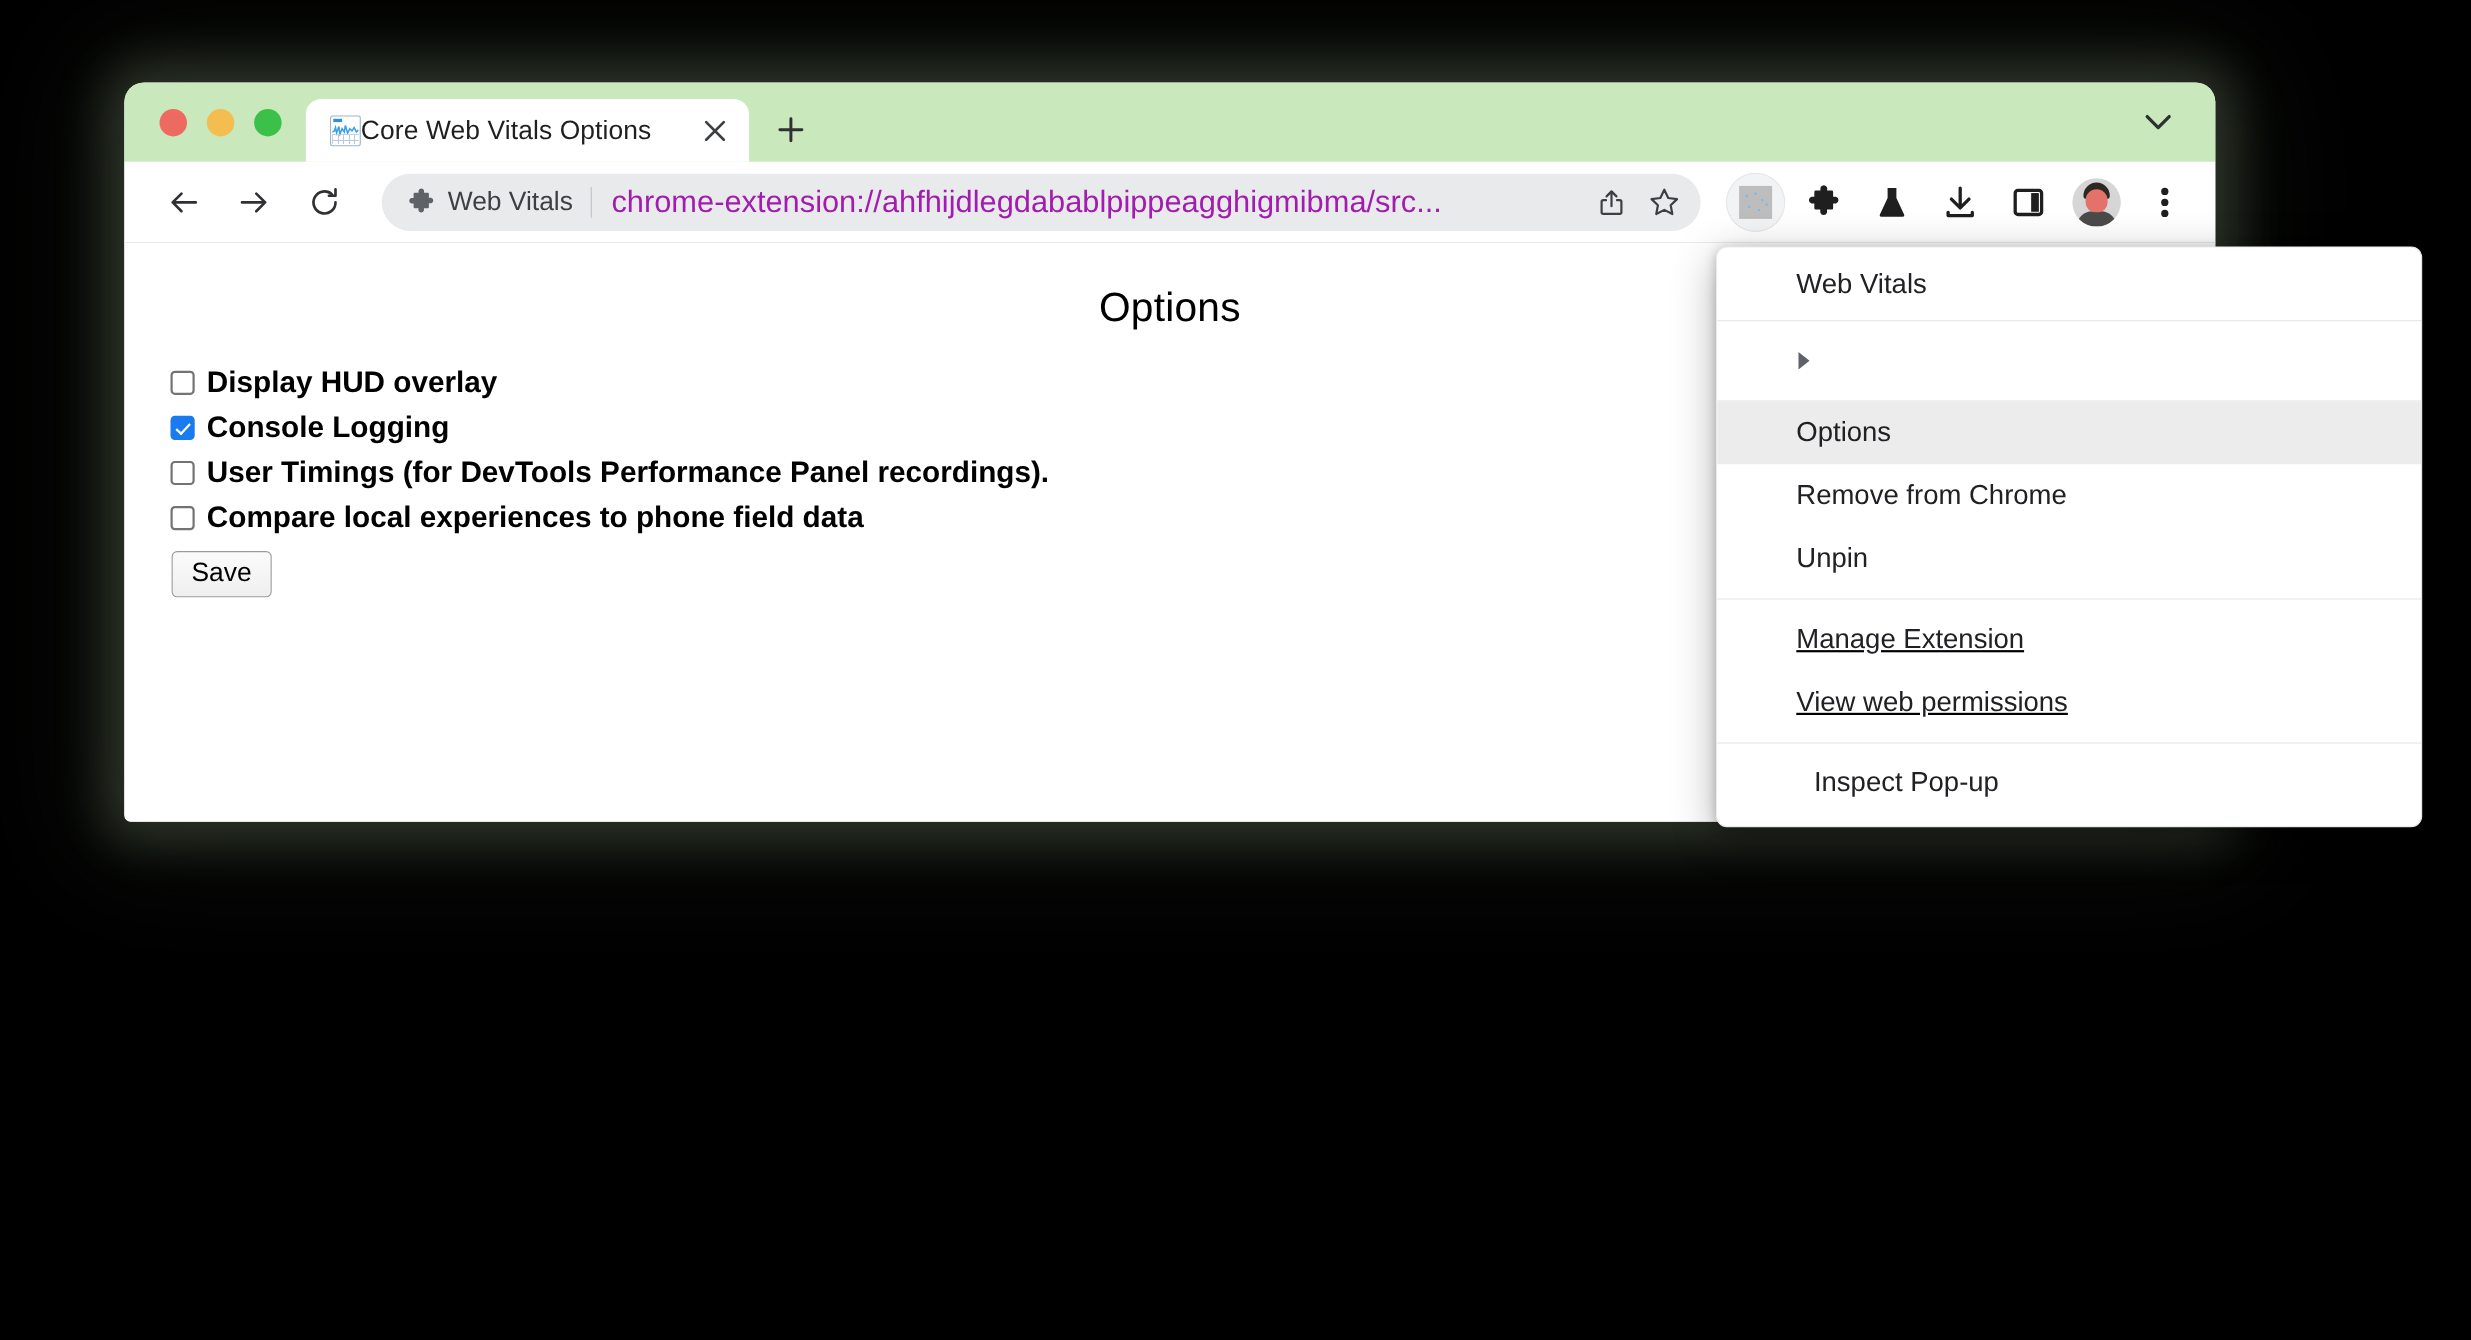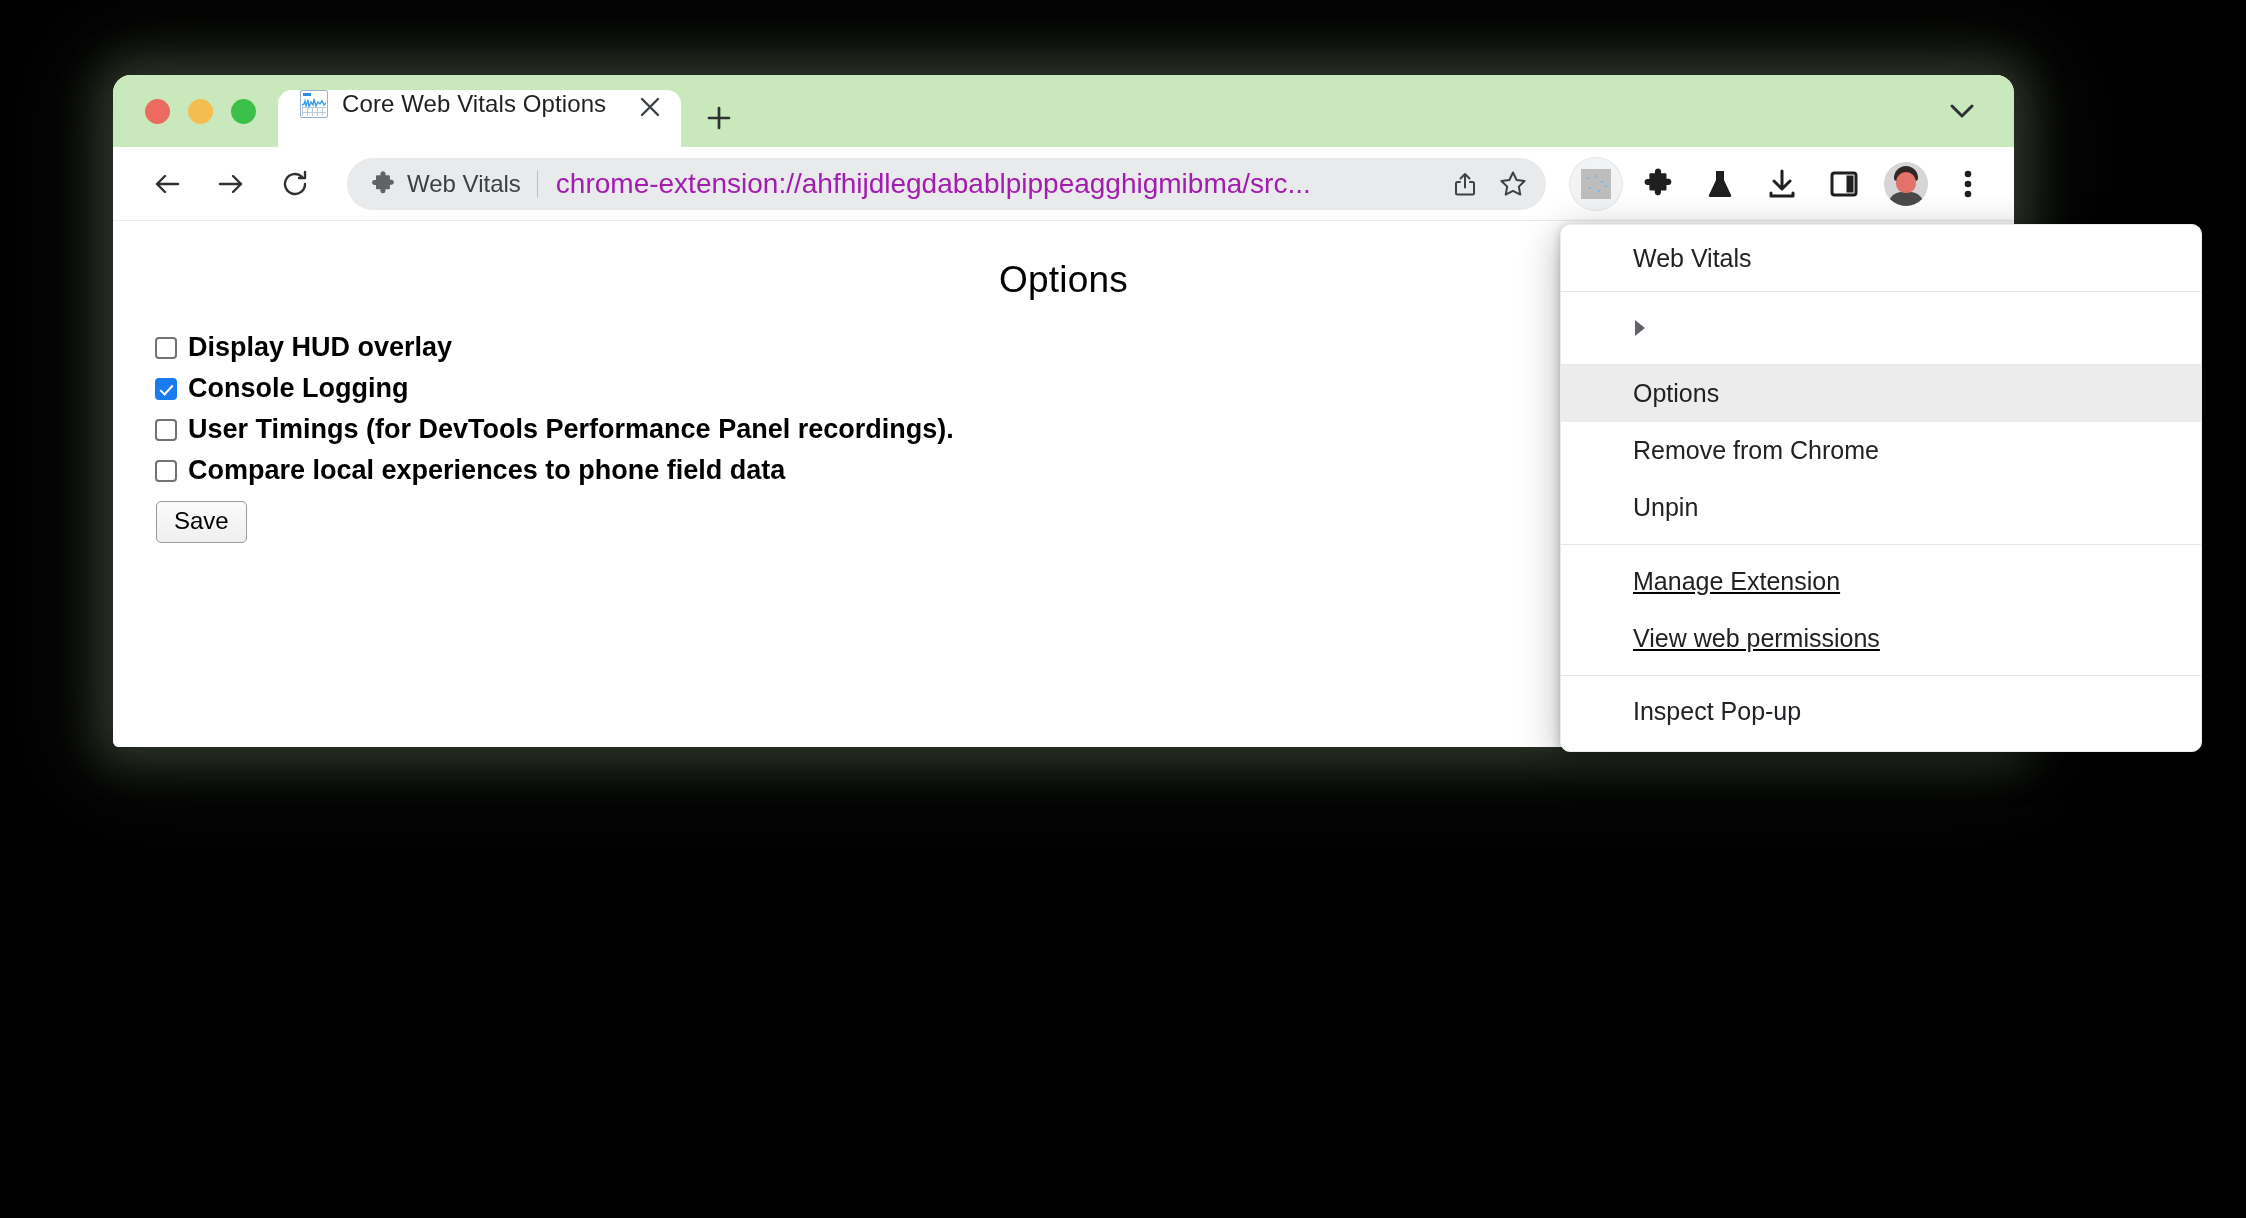--- a/index.html
+++ b/index.html
@@ -54,28 +54,27 @@
     height: 25px;
     border-radius: 50%;
   }
   .tl-red    { background: #ec6a5f; }
   .tl-yellow { background: #f4bd4f; }
   .tl-green  { background: #3bc14a; }
 
   .tab {
     position: relative;
     display: flex;
-    align-items: flex-start;
+    align-items: center;
     height: 57px;
     width: 403px;
     box-sizing: border-box;
     background: #ffffff;
     border-radius: 14px 14px 0 0;
     padding: 0 14px 0 22px;
-    gap: 14px;
   }
 
   .tab-favicon {
     width: 28px;
     height: 28px;
     flex: 0 0 28px;
     border: 1px solid #9bb3c9;
     background: #ffffff;
     box-sizing: border-box;
     position: relative;
@@ -336,21 +335,21 @@
     padding: 0 24px 0 72px;
     font-size: 25px;
     color: #202124;
     box-sizing: border-box;
     white-space: nowrap;
   }
   .menu-group:first-child .menu-item { height: 66px; }
   .menu-group:nth-child(2) .menu-item { height: 72px; }
   .menu-group:nth-child(3) { padding-bottom: 8px; }
   .menu-group:nth-child(4) { padding: 8px 0 8px 0; text-decoration: underline; }
-  .menu-group:nth-child(5) { padding: 7px 0 11px 0; }
+  .menu-group:nth-child(5) { padding: 7px 0 11px 16px; }
   .menu-item.highlighted { background: #ececec; }
   .menu-label { flex: 1; }
   .submenu-arrow {
     flex: 0 0 auto;
     margin-right: 14px;
     display: flex;
     align-items: center;
   }
 </style>
 </head>

